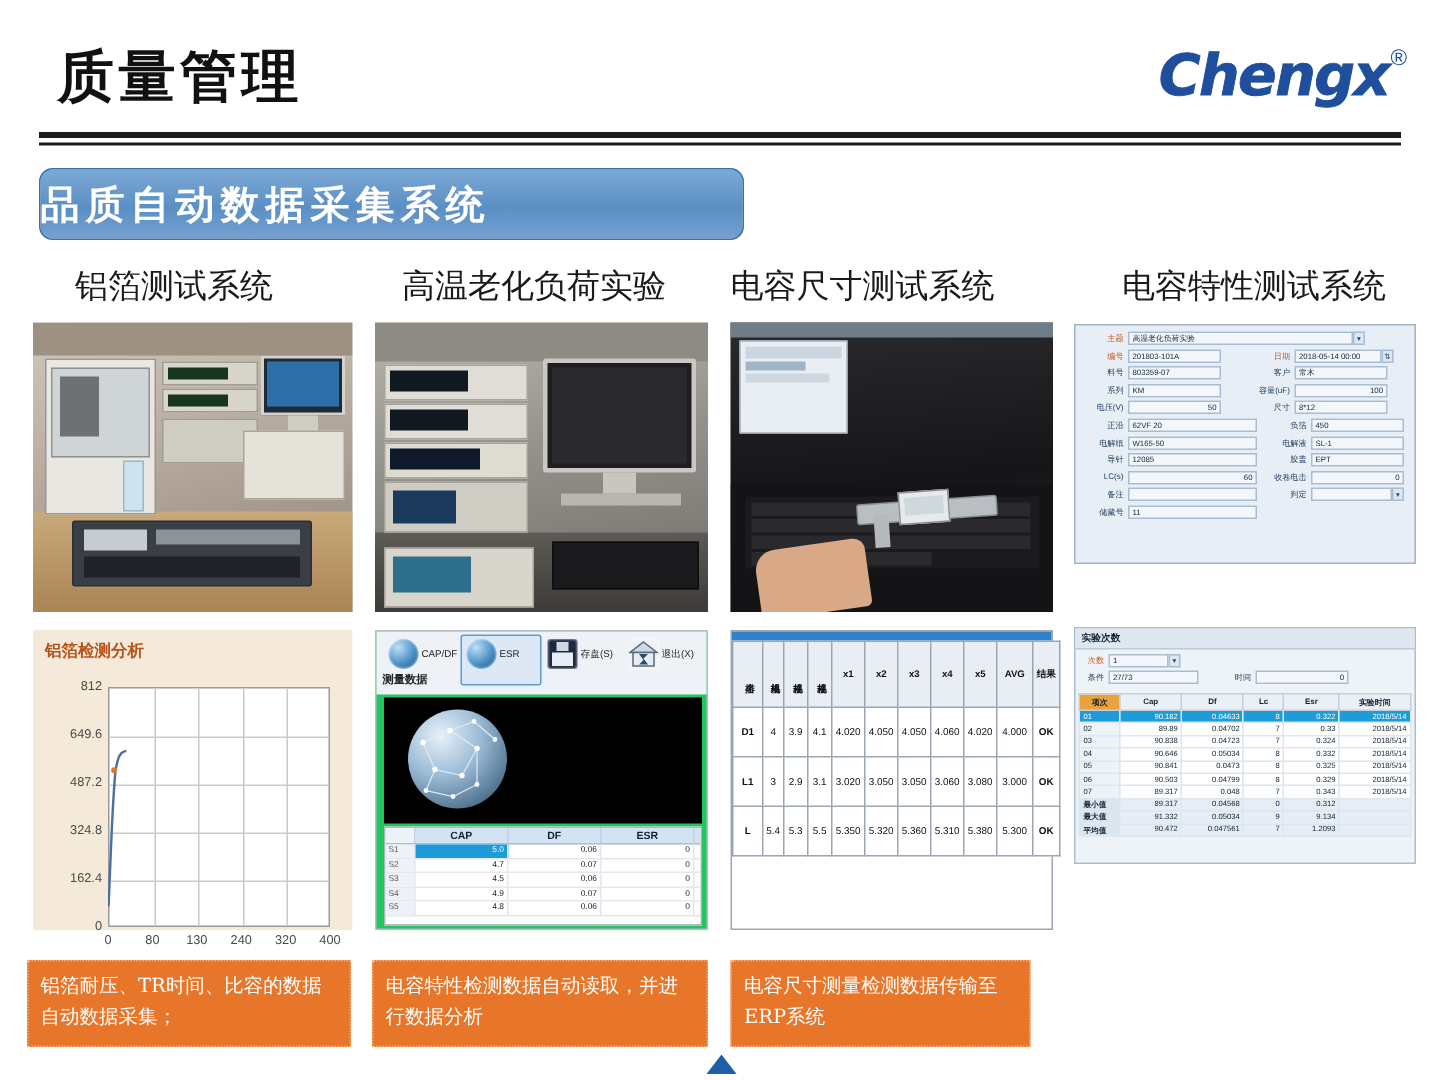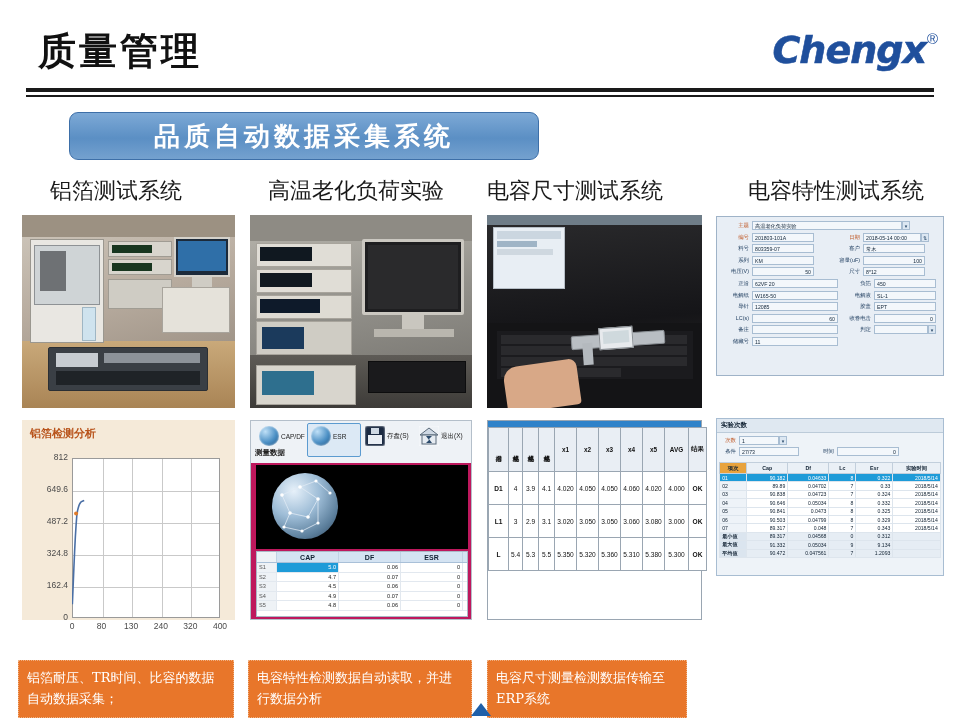--- a/index.html
+++ b/index.html
@@ -32,21 +32,21 @@
 
   .rule-thick { position: absolute; left: 26px; top: 88px; width: 908px; height: 4px; background: #1a1a1a; }
   .rule-thin  { position: absolute; left: 26px; top: 95px; width: 908px; height: 2px; background: #1a1a1a; }
 
   
   .banner {
     position: absolute; left: 26px; top: 112px;
     width: 470px; height: 48px;
     background: linear-gradient(to bottom,#7da9d6 0%, #5b8fc4 55%, #74a1cf 100%);
     border: 1px solid #3d6fa8; border-radius: 9px;
-    display: flex; align-items: center; justify-content: center; margin-left: 43px;
+    display: flex; align-items: center; justify-content: flex-start;
   }
   .banner span {
     font-family: "DejaVu Serif","Liberation Serif",serif;
     font-size: 26px; font-weight: bold; color: #ffffff; letter-spacing: 4px;
   }
 
   
   .col-title {
     position: absolute; top: 176px;
     font-family: "DejaVu Serif","Liberation Serif",serif;
@@ -105,21 +105,21 @@
   }
   .gl-v { position: absolute; top: 0; bottom: 0; width: 1px; background: #c9c9c9; }
   .gl-h { position: absolute; left: 0; right: 0; height: 1px; background: #c9c9c9; }
   .ytick { position: absolute; right: 0; font-size: 8.5px; color: #4a4a4a; text-align: right; width: 46px; }
   .xtick { position: absolute; font-size: 8.5px; color: #4a4a4a; text-align: center; width: 26px; }
   .curve { position: absolute; left: 50px; top: 38px; }
 
   
   .cap-app {
     position: absolute; left: 250px; top: 420px; width: 222px; height: 200px;
-    background: #be185d; border: 1px solid #b4bfca;
+    background: #22c55e; border: 1px solid #b4bfca;
   }
   .cap-toolbar { position: relative; height: 42px; background: #eef2f6; }
   .tb-item { position: absolute; top: 5px; display: flex; align-items: center; }
   .tb-ic { width: 20px; height: 20px; border-radius: 50%;
            background: radial-gradient(circle at 32% 28%, #bfe0f7 0%, #4b8fc4 55%, #1d4f7d 100%);
            box-shadow: inset 0 0 2px #fff; }
   .tb-ic.floppy { border-radius: 2px; background: #1b2a42; position: relative; }
   .tb-ic.floppy::after { content:''; position:absolute; left:3px; top:9px; width:14px; height:9px; background:#e9eef4; }
   .tb-ic.floppy::before { content:''; position:absolute; left:6px; top:2px; width:8px; height:6px; background:#cfd9e4; }
   .tb-ic.house { border-radius: 0; background: none; position: relative; }
@@ -180,21 +180,20 @@
   .rel-tbl tr.sum td { background: #e6edf4; }
   .rel-tbl tr.sum td.idx { background: #dbe5ef; font-weight: bold; }
 
   
   .cap-box {
     position: absolute; top: 640px; height: 58px;
     background: #e8762a; border: 1px dotted #f0b183;
     color: #ffffff; font-size: 13px; line-height: 21px;
     font-family: "DejaVu Serif","Liberation Serif",serif;
     padding: 6px 8px;
-    margin-top: 20px;
   }
   .arrow {
     position: absolute; left: 471px; top: 703px; width: 0; height: 0;
     border-left: 10px solid transparent; border-right: 10px solid transparent;
     border-bottom: 13px solid #1f5fa8;
   }
 </style>
 </head>
 <body>
 

